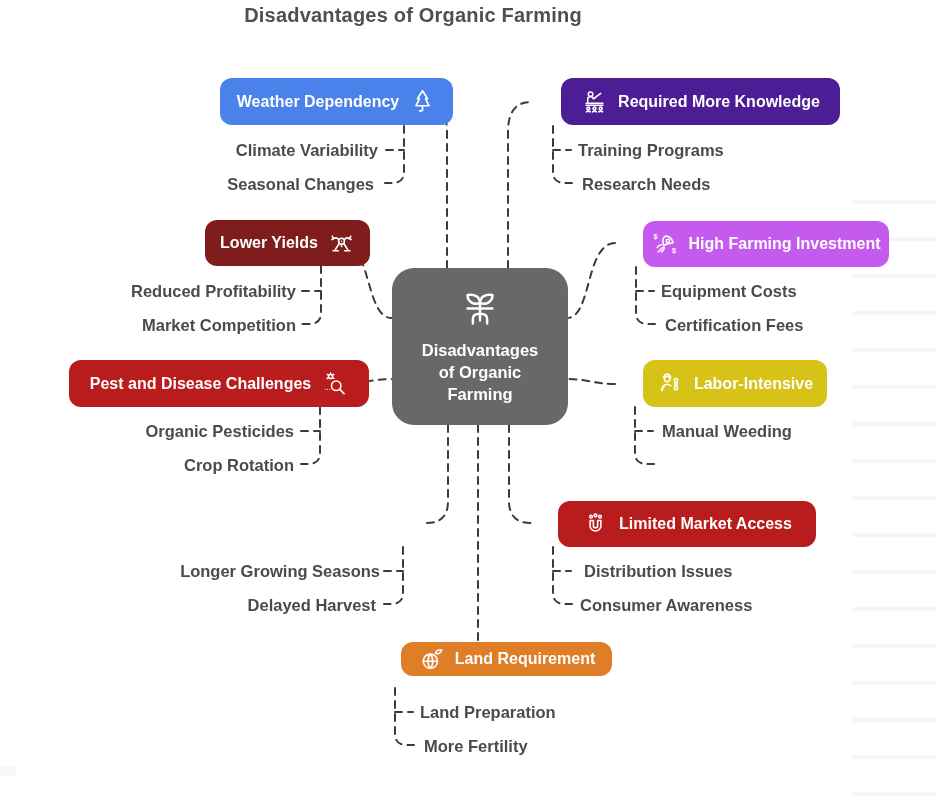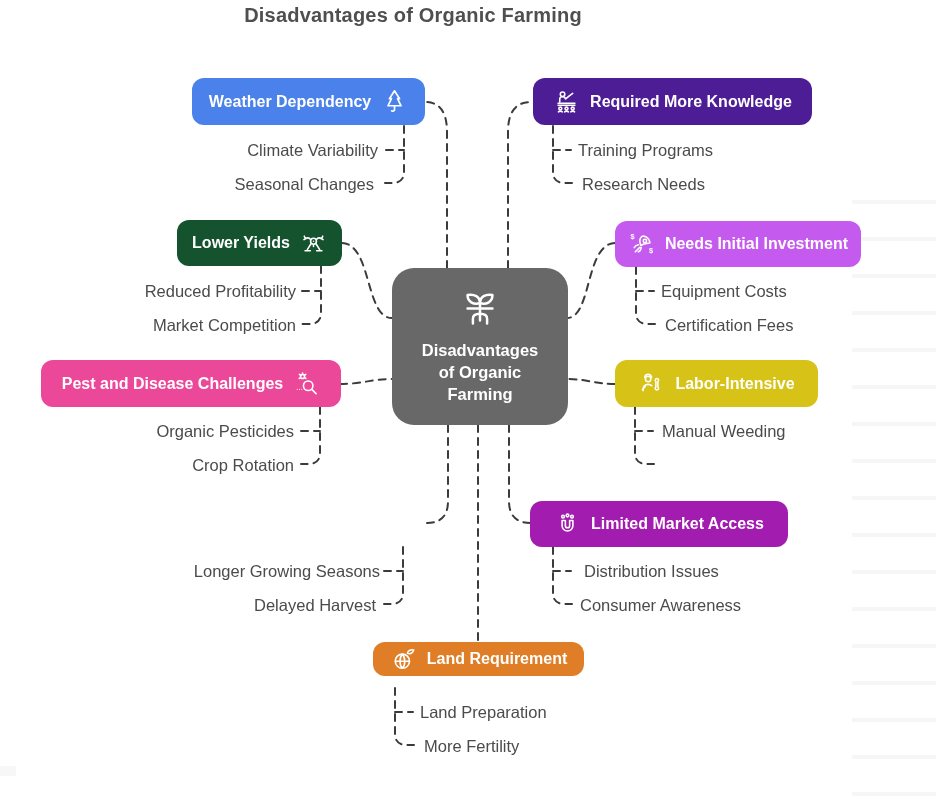--- a/index.html
+++ b/index.html
@@ -10,32 +10,32 @@
              pointer-events:none; }
   .stripe-left { position:absolute; left:0; top:766px; width:16px; height:10px; background:#f7f7f7; }
 
   .title { position:absolute; top:4px; left:413px; transform:translateX(-50%);
            font-size:20px; font-weight:600; color:#4f4f4f; white-space:nowrap; letter-spacing:.2px; }
 
   svg.wires { position:absolute; left:0; top:0; }
 
   .node { position:absolute; display:flex; align-items:center; justify-content:center; gap:10px;
           border-radius:12px; color:#ffffff; font-size:16px; font-weight:600; white-space:nowrap;
-          box-sizing:border-box; padding:0 12px; }
+          box-sizing:border-box; padding:0 12px;margin-left:28px; }
   .node .icon { display:flex; color:#ffffff; }
   .node .icon svg { display:block; width:27px; height:27px; }
 
   .center-node { position:absolute; left:392px; top:268px; width:176px; height:157px;
                  border-radius:22px; display:flex; flex-direction:column; align-items:center;
                  justify-content:center; color:#ffffff; }
   .center-node .cicon { color:#fff; margin-bottom:7px; display:flex; }
   .center-node .cicon svg { width:46px; height:46px; }
   .center-node .clabel { width:136px; text-align:center; font-size:16.5px; font-weight:600; line-height:1.32; }
 
-  .leaf { position:absolute; font-size:16.5px; color:#4b4b4b; line-height:20px; white-space:nowrap; }
+  .leaf { position:absolute; font-size:16.5px; color:#4b4b4b; line-height:20px; white-space:nowrap;font-weight:bold; }
   .leaf.ra { text-align:right; }
 </style>
 </head>
 <body>
 
 <div class="canvas">
 
   <div class="stripes"></div>
   <div class="stripe-left"></div>
 
@@ -105,21 +105,21 @@
         <path d="M4.5 13.6 H19.5 M4.5 15.3 H19.5"></path>
         <circle cx="6.5" cy="18.3" r="1.3"></circle>
           <circle cx="12" cy="18.3" r="1.3"></circle>
           <circle cx="17.5" cy="18.3" r="1.3"></circle>
         <path d="M4.8 21.2 Q6.5 20 8.2 21.2 M10.3 21.2 Q12 20 13.7 21.2 M15.8 21.2 Q17.5 20 19.2 21.2"></path>
       </svg>
     </span>
     <span>Required More Knowledge</span>
   </div>
 
-  <div class="node" style="left: 177px; top: 220px; width: 165px; height: 46px; background: #14532d;">
+  <div class="node" style="left: 177px; top: 220px; width: 165px; height: 46px; background: #7f1d1d;">
     <span>Lower Yields</span>
     <span class="icon">
       <svg viewBox="0 0 24 24" fill="none" stroke="currentColor" stroke-width="1.4" stroke-linecap="round" stroke-linejoin="round">
         <circle cx="12" cy="10" r="2.6"></circle>
           <circle cx="12" cy="10" r="0.7" fill="currentColor" stroke="none"></circle>
         <path d="M3.5 8.5 Q7.5 5.5 9.4 8.6 M20.5 8.5 Q16.5 5.5 14.6 8.6 M4.8 8 L3.8 5.5 M19.2 8 L20.2 5.5"></path>
         <path d="M9.8 12.2 L6.5 17.5 M14.2 12.2 L17.5 17.5 M4.5 18.5 H9.2 M14.8 18.5 H19.5 M12 13.5 V14.6"></path>
       </svg>
     </span>
   </div>
@@ -127,52 +127,52 @@
   <div class="node" style="left: 615px; top: 221px; width: 246px; height: 46px; background: rgb(196, 91, 238);">
     <span class="icon">
       <svg viewBox="0 0 24 24" fill="none" stroke="currentColor" stroke-width="1.4" stroke-linecap="round" stroke-linejoin="round">
         <path d="M13.5 4.5 C16.5 5 19 7.5 19.5 10.5 C16.5 11.5 14 11 11.5 13 C10.5 10.5 10 8.5 11 6.5 C11.7 5.3 12.4 4.7 13.5 4.5 Z"></path>
         <circle cx="15" cy="8.8" r="1.5"></circle>
         <path d="M10.5 14.5 L6.5 18.5 M9.3 12.2 Q6.8 12.4 5.5 14.8 M11.8 14.8 Q11.6 17.2 9.2 18.5"></path>
         <text x="2.2" y="7.4" font-size="6.5" fill="currentColor" stroke="none" font-weight="bold">$</text>
         <text x="18.6" y="19.6" font-size="6.5" fill="currentColor" stroke="none" font-weight="bold">$</text>
       </svg>
     </span>
-    <span>Needs Initial Investment</span>
-  </div>
-
-  <div class="node" style="left: 41px; top: 360px; width: 300px; height: 47px; background: #ec4899;">
+    <span>High Farming Investment</span>
+  </div>
+
+  <div class="node" style="left: 41px; top: 360px; width: 300px; height: 47px; background: #b91c1c;">
     <span>Pest and Disease Challenges</span>
     <span class="icon">
       <svg viewBox="0 0 24 24" fill="none" stroke="currentColor" stroke-width="1.4" stroke-linecap="round" stroke-linejoin="round">
         <circle cx="13.5" cy="14" r="4.2"></circle>
           <path d="M16.7 17.2 L20.5 21"></path>
         <circle cx="8.5" cy="5.8" r="1.8"></circle>
         <path d="M8.5 3.8 V2.8 M6.9 4.8 L5.7 3.9 M10.1 4.8 L11.3 3.9 M6.8 6.8 L5.5 7.5 M10.2 6.8 L11.5 7.5"></path>
         <circle cx="3.8" cy="17.2" r="0.5" fill="currentColor" stroke="none"></circle>
         <circle cx="5.8" cy="17.2" r="0.5" fill="currentColor" stroke="none"></circle>
         <circle cx="7.8" cy="17.2" r="0.5" fill="currentColor" stroke="none"></circle>
       </svg>
     </span>
   </div>
 
-  <div class="node" style="left: 615px; top: 360px; width: 203px; height: 47px; background: rgb(215, 194, 23);">
+  <div class="node" style="left: 615px; top: 360px; width: 184px; height: 47px; background: rgb(215, 194, 23);">
     <span class="icon">
       <svg viewBox="0 0 24 24" fill="none" stroke="currentColor" stroke-width="1.4" stroke-linecap="round" stroke-linejoin="round">
         <circle cx="9" cy="8" r="2.4"></circle>
         <path d="M5.9 6.6 Q6.4 3.8 9 3.8 Q11.6 3.8 12.1 6.6"></path>
         <path d="M4.5 18.5 Q4.5 12.8 9 12.8 Q11 12.8 12.3 14 M6.3 14.8 L4 17.2"></path>
         <path d="M16.8 7.5 C15.3 7.5 14.8 9.2 15.9 10.2 L15.9 15 C14.8 16 15.3 17.7 16.8 17.7 C18.3 17.7 18.8 16 17.7 15 L17.7 10.2 C18.8 9.2 18.3 7.5 16.8 7.5 Z"></path>
       </svg>
     </span>
     <span>Labor-Intensive</span>
   </div>
 
 
-  <div class="node" style="left: 530px; top: 501px; width: 258px; height: 46px; background: #a21caf;">
+  <div class="node" style="left: 530px; top: 501px; width: 258px; height: 46px; background: #b91c1c;">
     <span class="icon">
       <svg viewBox="0 0 24 24" fill="none" stroke="currentColor" stroke-width="1.4" stroke-linecap="round" stroke-linejoin="round">
         <path d="M7.2 8.5 V13 A4.8 4.8 0 0 0 16.8 13 V8.5 H13.9 V13 A1.9 1.9 0 0 1 10.1 13 V8.5 Z"></path>
         <circle cx="8" cy="5" r="1.2"></circle>
           <circle cx="12" cy="4" r="1.2"></circle>
           <circle cx="16" cy="5" r="1.2"></circle>
       </svg>
     </span>
     <span>Limited Market Access</span>
   </div>

